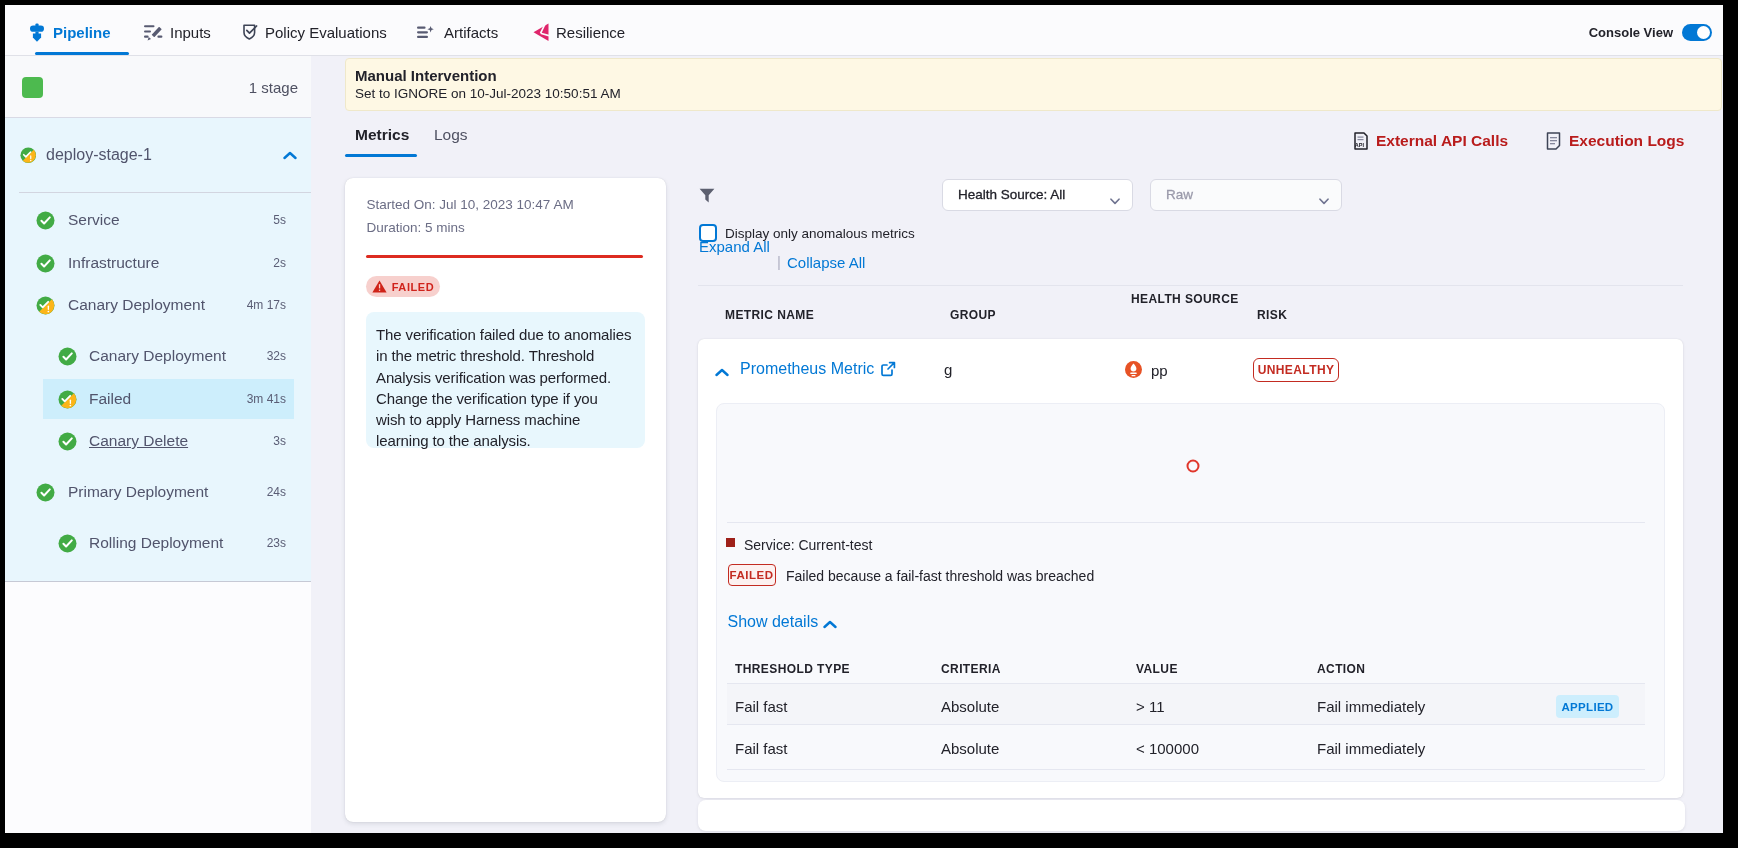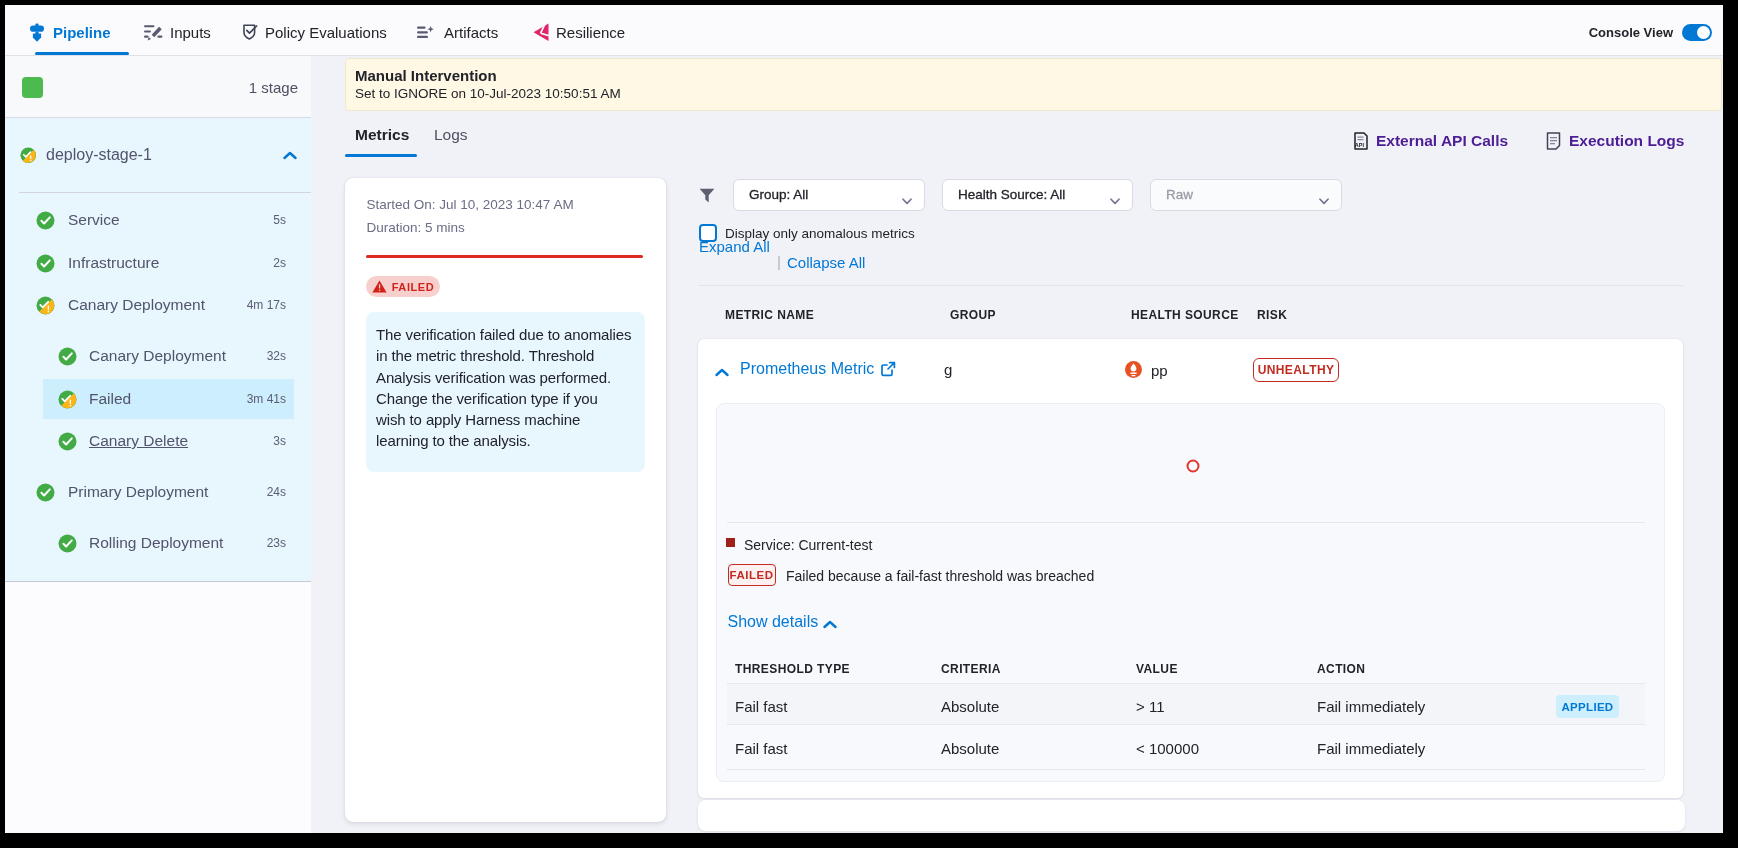--- a/index.html
+++ b/index.html
@@ -30,29 +30,29 @@
   #vhighlight { position:absolute; left:38px; top:261px; width:251px; height:40px; background:#cdeefc; }
   .sb-divider { position:absolute; left:14px; width:292px; height:1px; background:#d2d5e0; }
 
   
   #main { position:absolute; left:306px; top:51px; width:1412px; height:777px; }
   #banner { position:absolute; left:33.5px; top:2px; width:1377px; height:53px; background:#fef8e4; border:1px solid #efe8ca; border-radius:4px; }
   #banner b { position:absolute; left:9.5px; top:8px; font-size:15px; color:#22222a; }
   #banner span { position:absolute; left:9.5px; top:27px; font-size:13.5px; color:#22222a; }
   .tab { position:absolute; top:70px; font-size:15.5px; }
   #tab-underline { position:absolute; left:339px; top:98px; width:72px; height:3px; background:#0278d5; border-radius:2px; }
-  .toplink { position:absolute; top:76px; display:flex; align-items:flex-end; gap:8px; font-size:15.5px; font-weight:700; color:#4c1d95; }
+  .toplink { position:absolute; top:76px; display:flex; align-items:flex-end; gap:8px; font-size:15.5px; font-weight:700; color:#b91c1c; }
 
   
   #leftcard { position:absolute; left:33.5px; top:122px; width:321px; height:644px; background:#fff; border-radius:8px; box-shadow:0 0 1px rgba(40,41,61,.2), 0 2px 4px rgba(96,97,112,.16); }
   .gtext { font-size:13.5px; color:#6b6d85; }
   #redline { position:absolute; left:21.5px; top:76.5px; width:277px; height:3px; background:#dd2b20; border-radius:2px; }
   #failchip { position:absolute; left:21.5px; top:98px; width:74px; height:21px; background:#f7d0cd; border-radius:11px; display:flex; align-items:center; justify-content:center; gap:5px; }
   #failchip span { font-size:11px; font-weight:700; color:#d0231c; letter-spacing:.6px; }
-  #infobox { position:absolute; left:21.5px; top:134px; width:279px; height:160px; background:#e8f7fd; border-radius:8px; font-size:15px; letter-spacing:-0.12px; line-height:21.3px; color:#22222a; padding:12px 6px 12px 10px; white-space:nowrap; }
+  #infobox { position:absolute; left:21.5px; top:134px; width:279px; height:136px; background:#e8f7fd; border-radius:8px; font-size:15px; letter-spacing:-0.12px; line-height:21.3px; color:#22222a; padding:12px 6px 12px 10px; white-space:nowrap; }
 
   
   .select { position:absolute; height:32.5px; background:#fff; border:1px solid #d9dae4; border-radius:6px; font-size:13.5px; color:#22222a; font-weight:500; -webkit-text-stroke:0.3px currentColor; display:flex; align-items:center; padding-left:15px; }
   .select .chev { position:absolute; right:12px; top:13px; }
   .bluelink { font-size:15px; color:#0278d5; }
 
   
   .th { position:absolute; font-size:12px; font-weight:700; color:#22222a; letter-spacing:.4px; white-space:nowrap; }
   #metriccard { position:absolute; left:387px; top:283px; width:985px; height:459px; background:#fff; border-radius:6px; box-shadow:0 0 1px rgba(40,41,61,.16), 0 1px 3px rgba(96,97,112,.12); }
   #graypanel { position:absolute; left:18px; top:64px; width:949px; height:379px; background:#f8f9fc; border:1px solid #eceef5; border-radius:8px; }
@@ -258,39 +258,36 @@
             <rect x="6.9" y="9.6" width="1.3" height="1.3" fill="#f7d0cd"></rect>
           </svg>
           <span>FAILED</span>
         </div>
       <div id="infobox">The verification failed due to anomalies<br>in the metric threshold. Threshold<br>Analysis verification was performed.<br>Change the verification type if you<br>wish to apply Harness machine<br>learning to the analysis.</div>
     </div>
 
     <span class="abs" style="left:388px;top:132px;"><svg width="16" height="16" viewBox="0 0 16 16" style="flex:none">
           <path d="M0.6 0.8 H15.4 L9.7 7.2 V14.6 L6.3 11.4 V7.2 Z" fill="#5d6070"></path>
         </svg></span>
-    <div class="select" style="left:422px;top:122.5px;width:192px;">Group: All<span class="chev"><svg width="10" height="7" viewBox="0 0 10 7">
-            <path d="M1 1.2 L5 5.4 L9 1.2" fill="none" stroke="#6f7390" stroke-width="1.6" stroke-linecap="round" stroke-linejoin="round"></path>
-          </svg></span></div>
     <div class="select" style="left:631px;top:122.5px;width:191px;">Health Source: All<span class="chev"><svg width="10" height="7" viewBox="0 0 10 7">
             <path d="M1 1.2 L5 5.4 L9 1.2" fill="none" stroke="#6f7390" stroke-width="1.6" stroke-linecap="round" stroke-linejoin="round"></path>
           </svg></span></div>
     <div class="select" style="left:839px;top:122.5px;width:192px;color:#9a9aaa;background:#fafbfc;">Raw<span class="chev"><svg width="10" height="7" viewBox="0 0 10 7">
             <path d="M1 1.2 L5 5.4 L9 1.2" fill="none" stroke="#6f7390" stroke-width="1.6" stroke-linecap="round" stroke-linejoin="round"></path>
           </svg></span></div>
     <div class="abs" style="left:388px;top:168px;width:18px;height:18px;border:2px solid #0278d5;border-radius:4px;background:#fff;"></div>
     <div class="abs" style="left:414px;top:170px;font-size:13.5px;color:#22222a;">Display only anomalous metrics</div>
     <div class="abs bluelink" style="left:388px;top:182px;">Expand All</div>
     <div class="abs" style="left:466px;top:197px;color:#b0b1c3;font-size:15px;">|</div>
     <div class="abs bluelink" style="left:476px;top:198px;">Collapse All</div>
     <div class="hr" style="left:387px;top:229px;width:985px;background:#e3e4ed;"></div>
 
     <div class="th" style="left:414px;top:252px;">METRIC NAME</div>
     <div class="th" style="left:639px;top:252px;">GROUP</div>
-    <div class="th" style="left:820px;top:252px;">HEALTH SOURCE</div>
+    <div class="th" style="left:820px;top:236px;">HEALTH SOURCE</div>
     <div class="th" style="left:946px;top:252px;">RISK</div>
 
     <div id="metriccard">
       <span class="abs" style="left:17px;top:23.5px;"><svg width="14" height="9" viewBox="0 0 14 9" style="flex:none">
             <path d="M1.5 7 L7 2 L12.5 7" fill="none" stroke="#0278d5" stroke-width="2.4" stroke-linecap="round" stroke-linejoin="round"></path>
           </svg></span>
       <div class="abs" style="left:42px;top:21px;font-size:16px;color:#0278d5;">Prometheus Metric</div>
       <span class="abs" style="left:182px;top:22px;"><svg width="16" height="16" viewBox="0 0 16 16" style="flex:none">
             <path d="M12 9 v4 a1.4 1.4 0 0 1 -1.4 1.4 H3.4 A1.4 1.4 0 0 1 2 13 V5.4 A1.4 1.4 0 0 1 3.4 4 H7" fill="none" stroke="#0278d5" stroke-width="1.7" stroke-linecap="round"></path>
             <path d="M9.6 1.6 h4.8 v4.8 M14 2 L8 8" fill="none" stroke="#0278d5" stroke-width="1.7" stroke-linecap="round" stroke-linejoin="round"></path>

